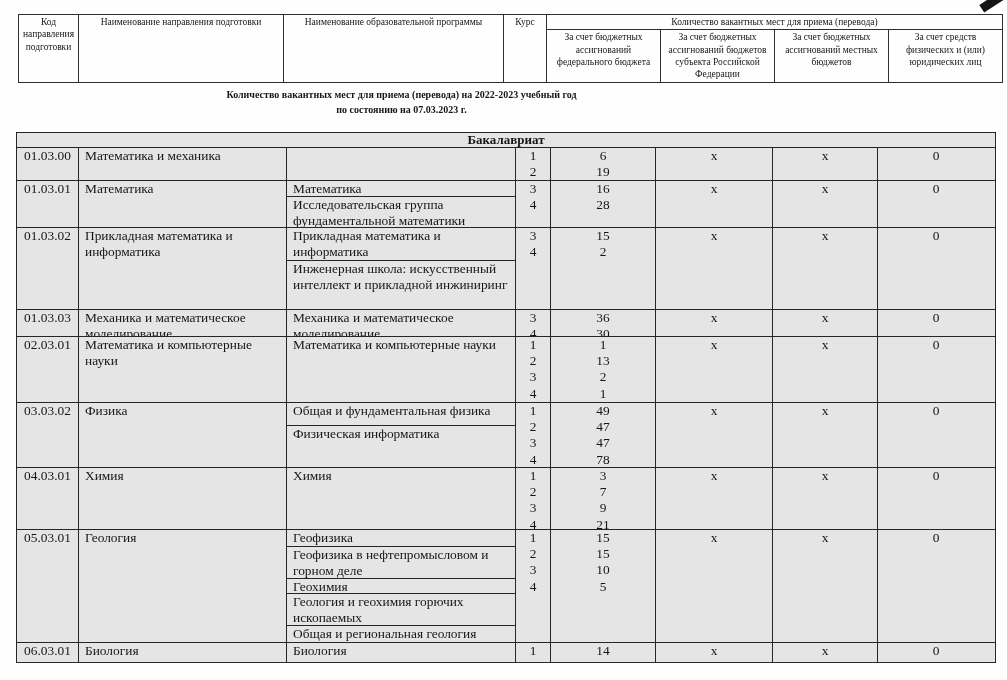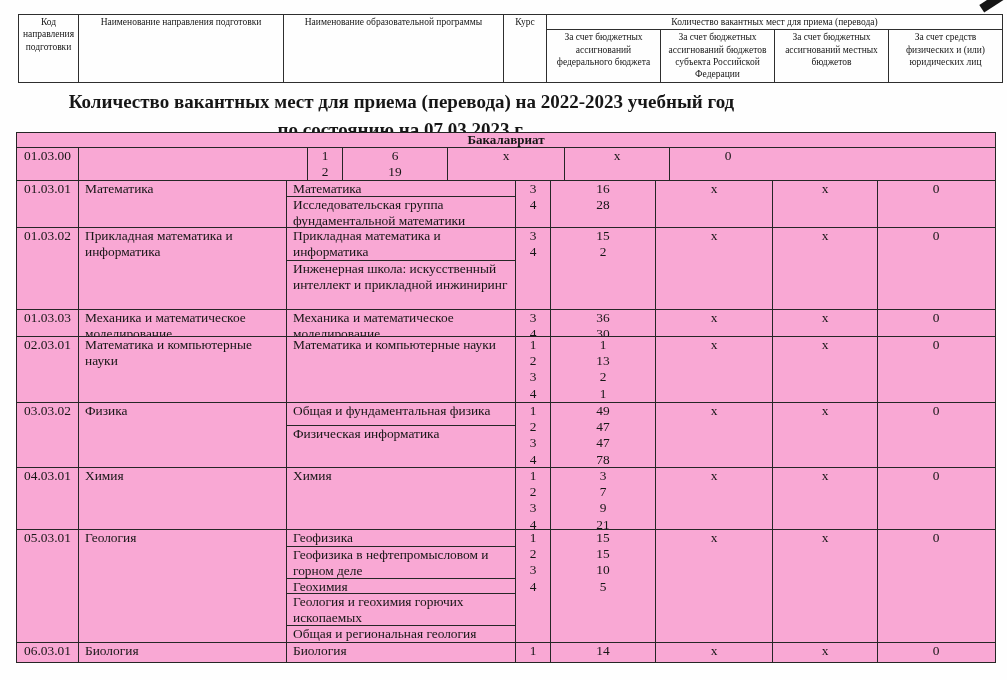--- a/index.html
+++ b/index.html
@@ -32,29 +32,29 @@
   td.hc-prog   { width:220px; }
   td.hc-course { width:43px;  }
   td.hc-group  { height:13px; padding:0 2px; }
   td.hc-g1 { width:112px; } td.hc-g2 { width:114px; }
   td.hc-g3 { width:113px; } td.hc-g4 { width:118px; }
   tr.hrow2 td { height:39px; }
 
   
   .title {
     position:absolute; left:0; top:88px; width:803px;
-    text-align:center; font-weight:bold; font-size:19px; line-height:1.45;
+    text-align:center; font-weight:bold; font-size:10px; line-height:1.45;
   }
 
   
   .main-table {
     position:absolute; left:16px; top:132px; width:980px;
     border:1.5px solid #262626;
     font-size:13.4px; line-height:16.2px;
-    background:#f9a8d4;
+    background:#e5e5e5;
   }
   .section-row {
     height:15px; border-bottom:1px solid #262626;
     font-weight:bold; font-size:13px; line-height:14px; text-align:center;
     overflow:hidden;
   }
   .row { display:flex; border-bottom:1px solid #262626; overflow:hidden; }
   #rows .row:last-child { border-bottom:none; }
   .cell { border-right:1px solid #262626; overflow:hidden; }
   .cell:last-child { border-right:none; }
@@ -98,20 +98,21 @@
   <div class="title">
     <div>Количество вакантных мест для приема (перевода) на 2022-2023 учебный год</div>
     <div>по состоянию на 07.03.2023 г.</div>
   </div>
 
   <div class="main-table">
     <div class="section-row">Бакалавриат</div>
     <div id="rows">
         <div class="row" style="height: 33px;">
           <div class="cell c-code">01.03.00</div>
+          <div class="cell c-dir">Математика и механика</div>
           <div class="cell c-prog">
             <div class="prog-sub last"></div>
           </div>
           <div class="cell c-course stack">
             <div>1</div>
             <div>2</div>
           </div>
           <div class="cell c-v1 stack">
             <div>6</div>
             <div>19</div>

